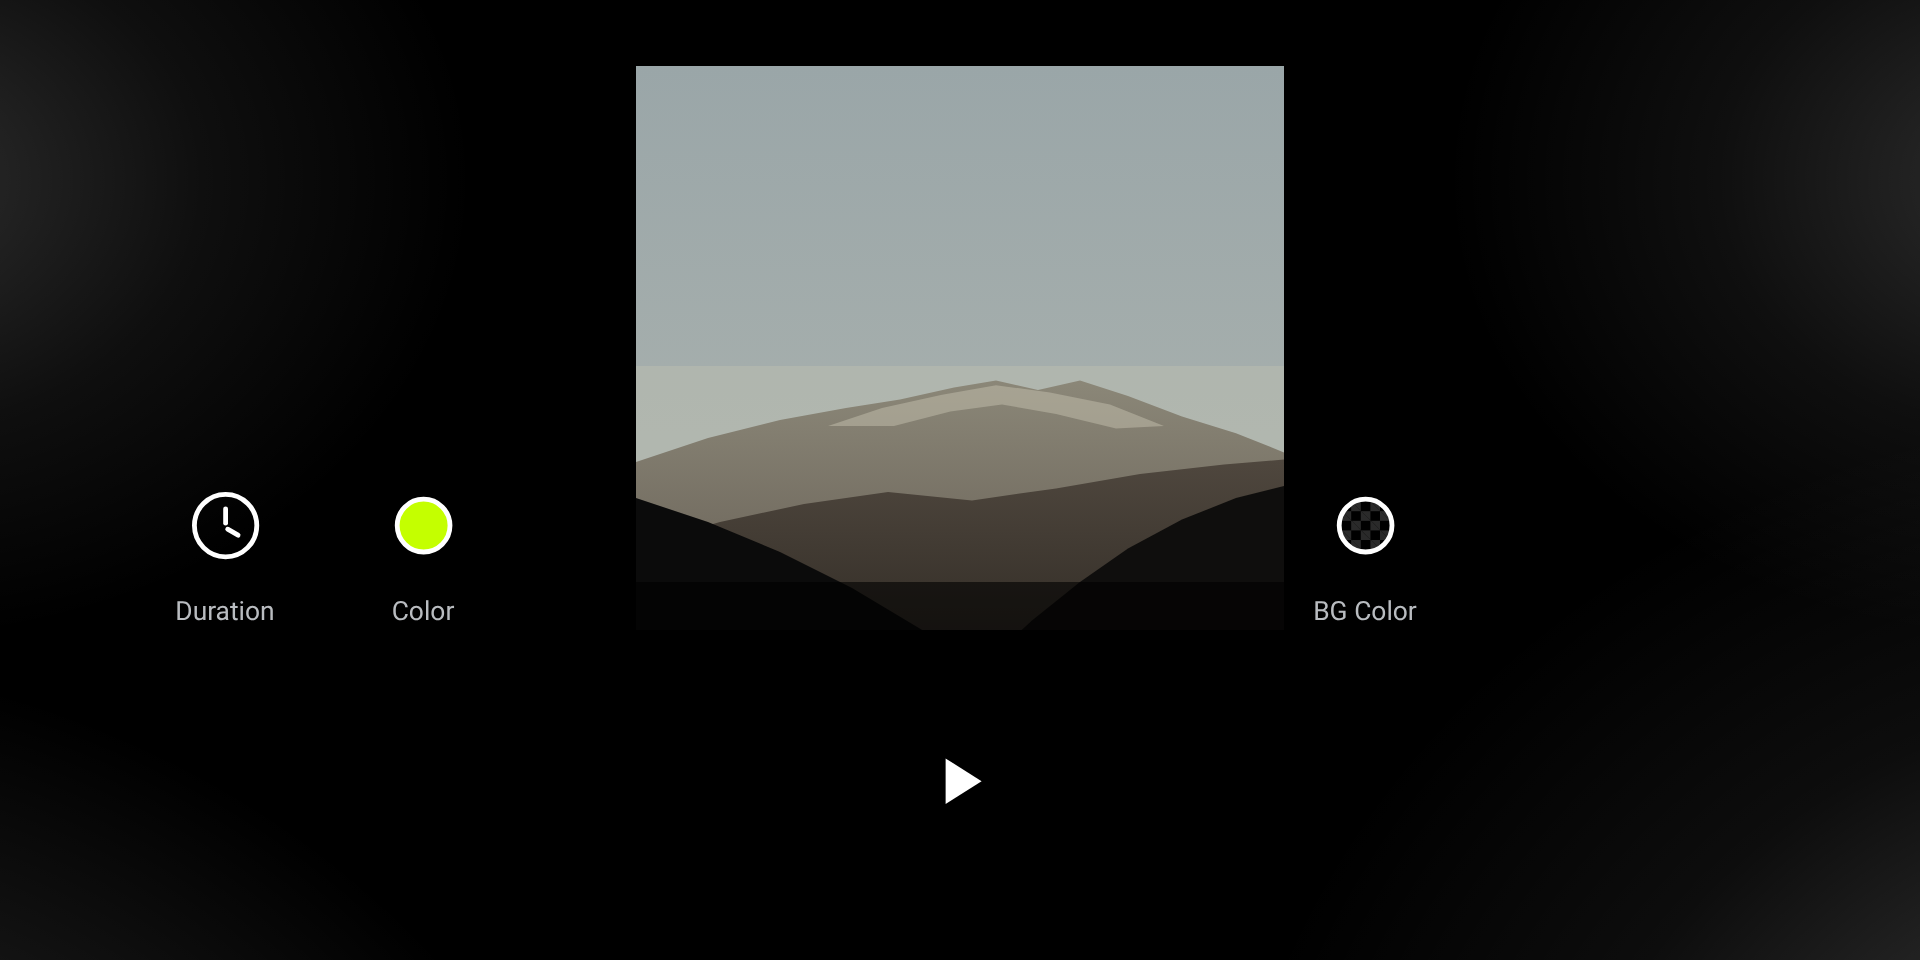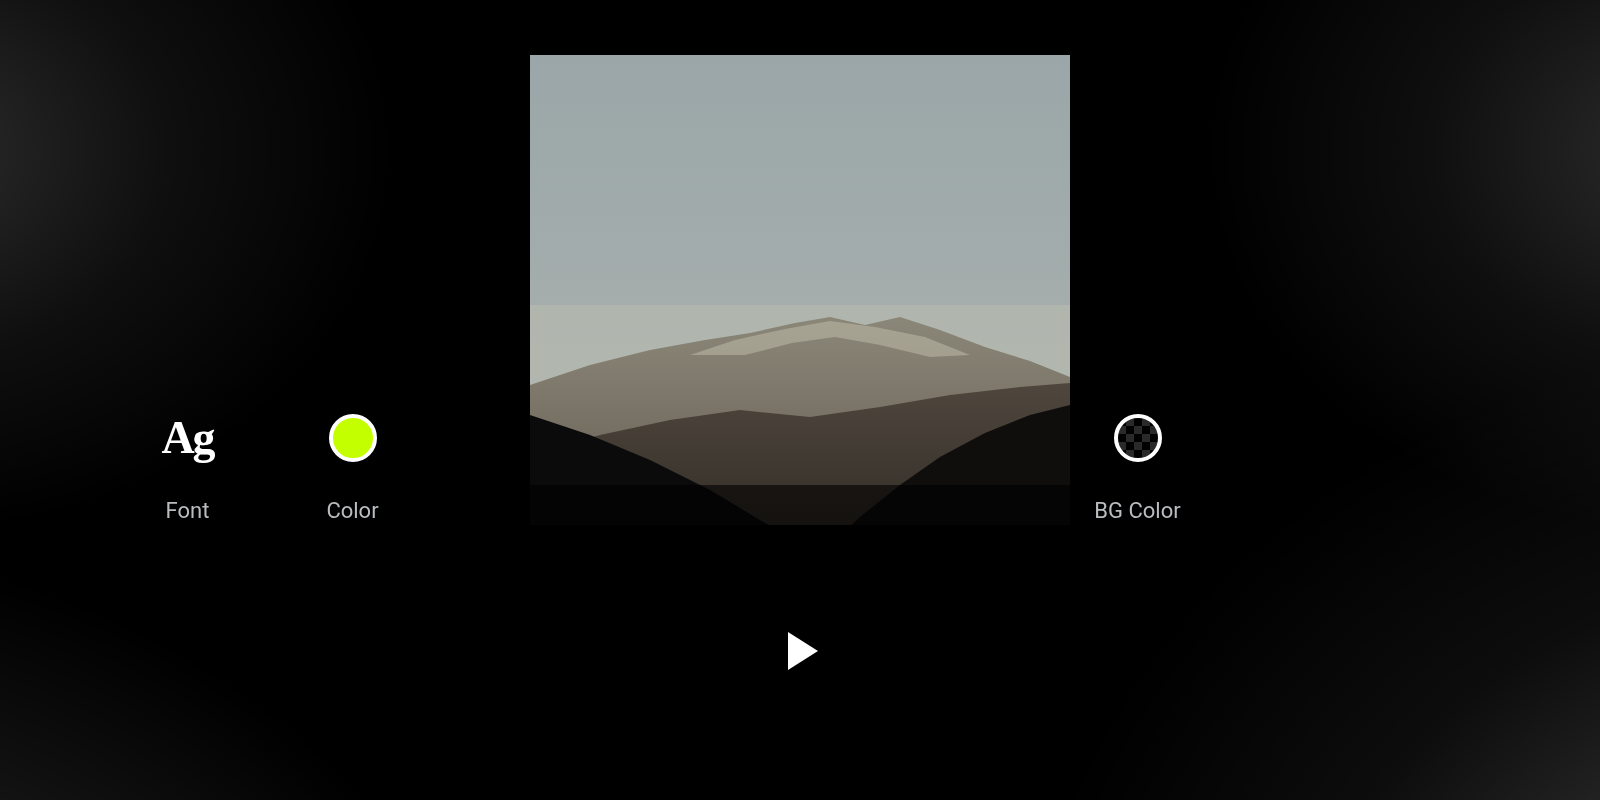--- a/index.html
+++ b/index.html
@@ -202,27 +202,27 @@
 <body>
 
 <div class="stage">
 
   <div class="gloss left"></div>
 
   <div class="gloss right"></div>
 
   <div class="toolrow left-row">
 
-
     <div class="tool">
       <div class="icon-slot">
-        <span class="font-glyph">Ag</span>
+        <div class="clock-ring"></div>
       </div>
-      <div class="label">Font</div>
-    </div>
+      <div class="label">Duration</div>
+    </div>
+
 
     <div class="tool">
       <div class="icon-slot">
         <div class="swatch" style="background:#c4ff00;"></div>
       </div>
       <div class="label">Color</div>
     </div>
 
   </div>
 

